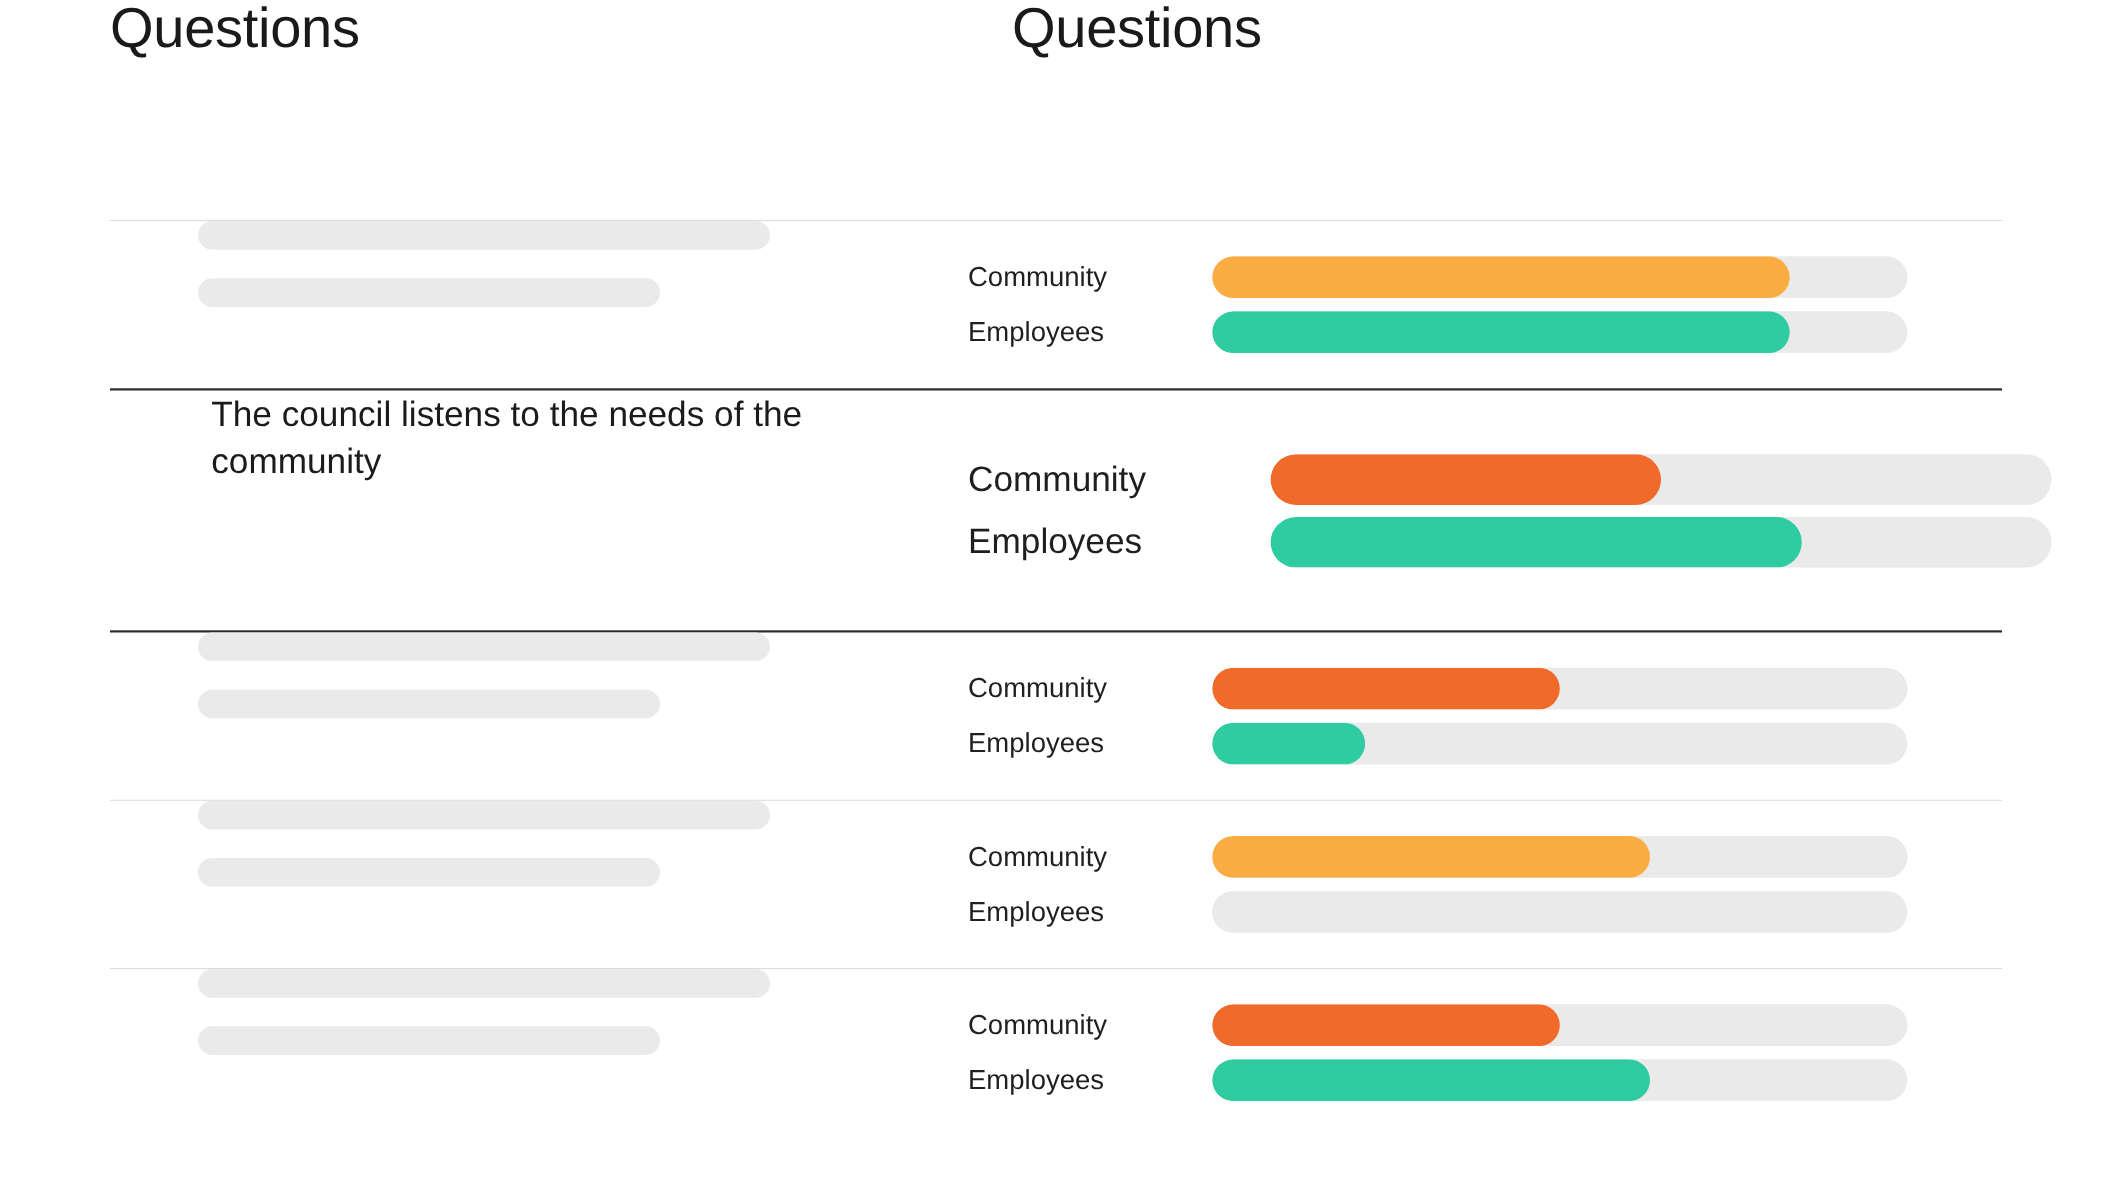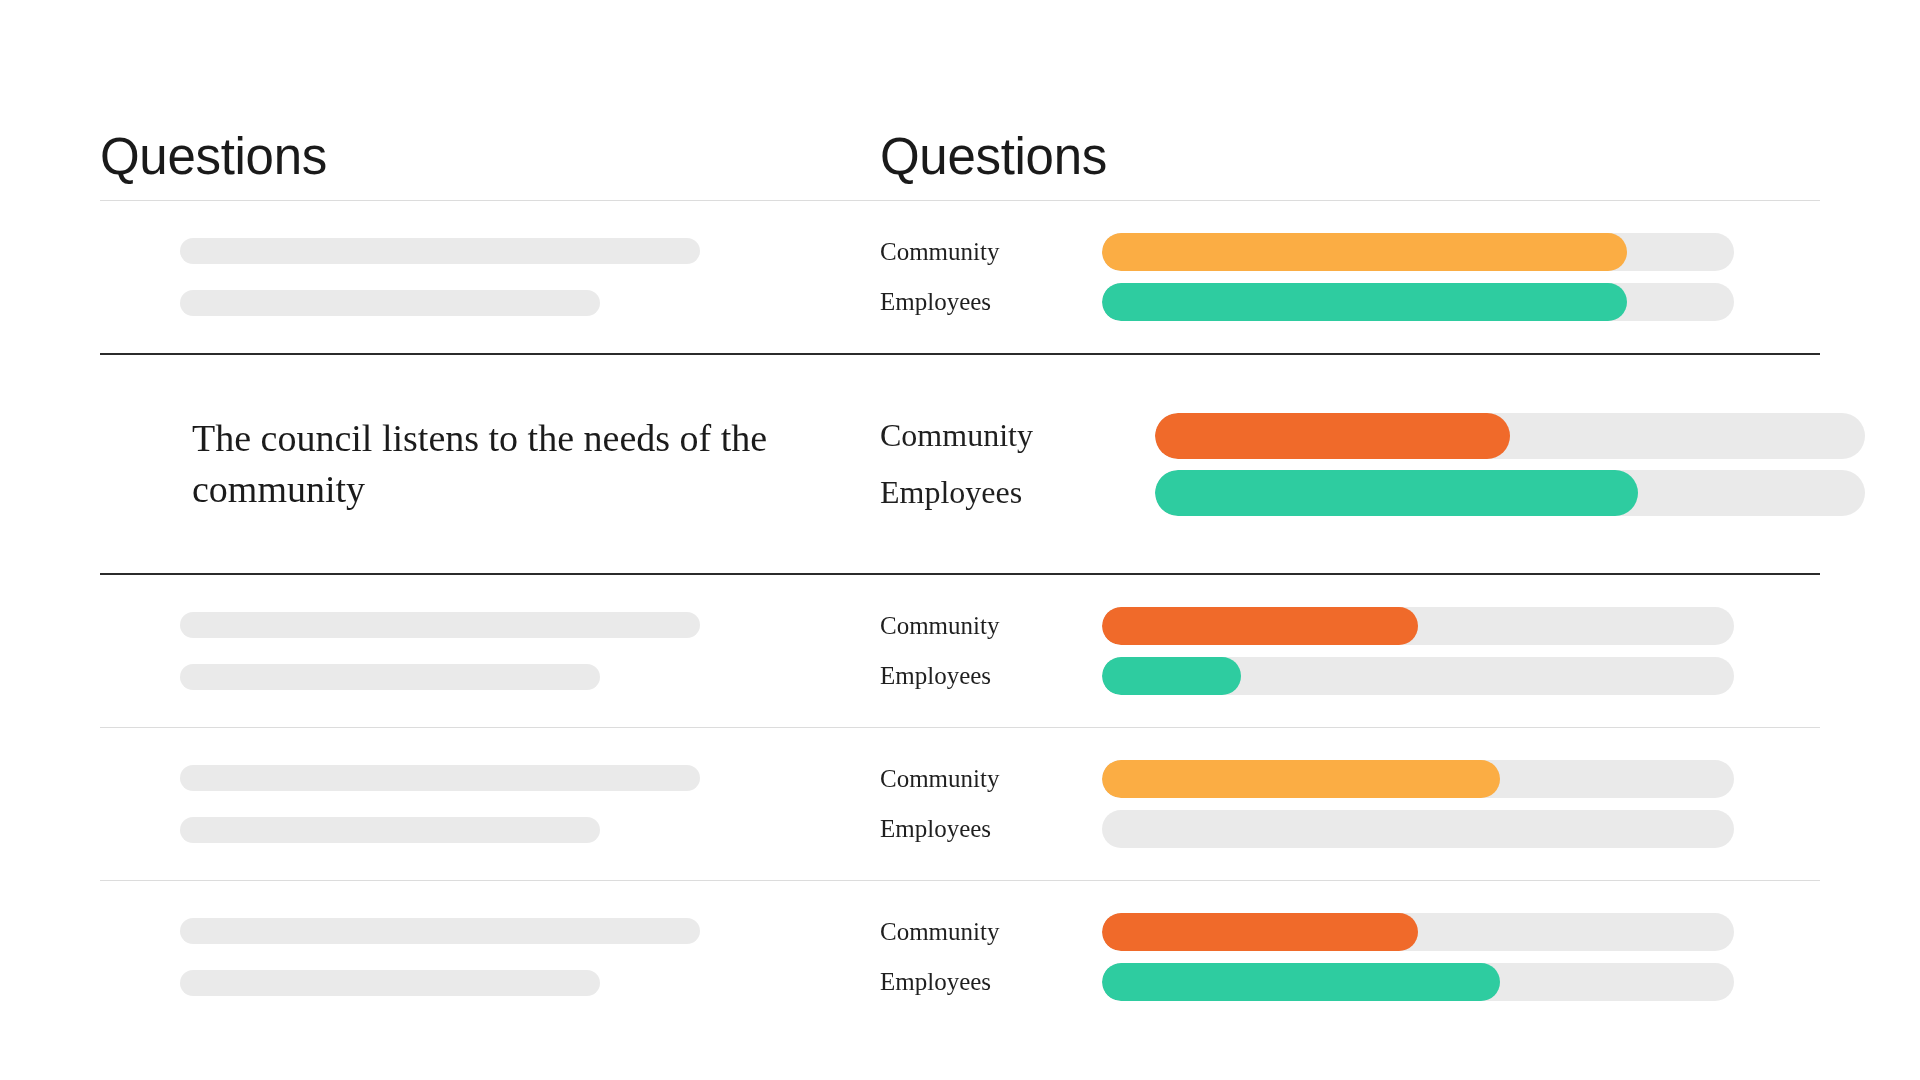--- a/index.html
+++ b/index.html
@@ -20,23 +20,23 @@
     position: relative;
     width: 1920px;
     height: 1080px;
     box-sizing: border-box;
     padding: 0 100px 0 100px;
   }
 
   
   .header-row {
     display: flex;
-    align-items: flex-end;
     height: 200px;
     padding-left: 0;
+    gap: 40px;
   }
   .col-questions { width: 780px; flex: 0 0 780px; }
   .col-alignment { flex: 1 1 auto; }
 
   .header-title {
     font-size: 51px;
     font-weight: 400;
     letter-spacing: -0.3px;
     color: #1a1a1a;
     line-height: 1;
@@ -52,24 +52,22 @@
     width: 100%;
   }
   .divider.strong {
     height: 2px;
     background: #2b2b2b;
   }
 
   
   .row {
     display: flex;
-    align-items: center;
     width: 100%;
     box-sizing: border-box;
-    font-family: Liberation Serif, serif;
   }
   .row-questions {
     width: 780px;
     flex: 0 0 780px;
     padding-left: 80px;
     box-sizing: border-box;
   }
   .row-alignment {
     flex: 1 1 auto;
     display: flex;
@@ -128,21 +126,21 @@
   .row.focused .bar-track {
     height: 46px;
     border-radius: 23px;
     flex: 0 0 710px;
     width: 710px;
   }
   .row.focused .bar-fill { border-radius: 23px; }
   .row.focused .bar-line + .bar-line { margin-top: 11px; }
 
   .question-text {
-    font-size: 38px;
+    font-size: 32px;
     line-height: 1.33;
     color: #1b1b1b;
     font-weight: 400;
     max-width: 680px;
     padding-left: 12px;
   }
 
   
   .r-body { height: 152px; }
   .r-focused { height: 218px; }

